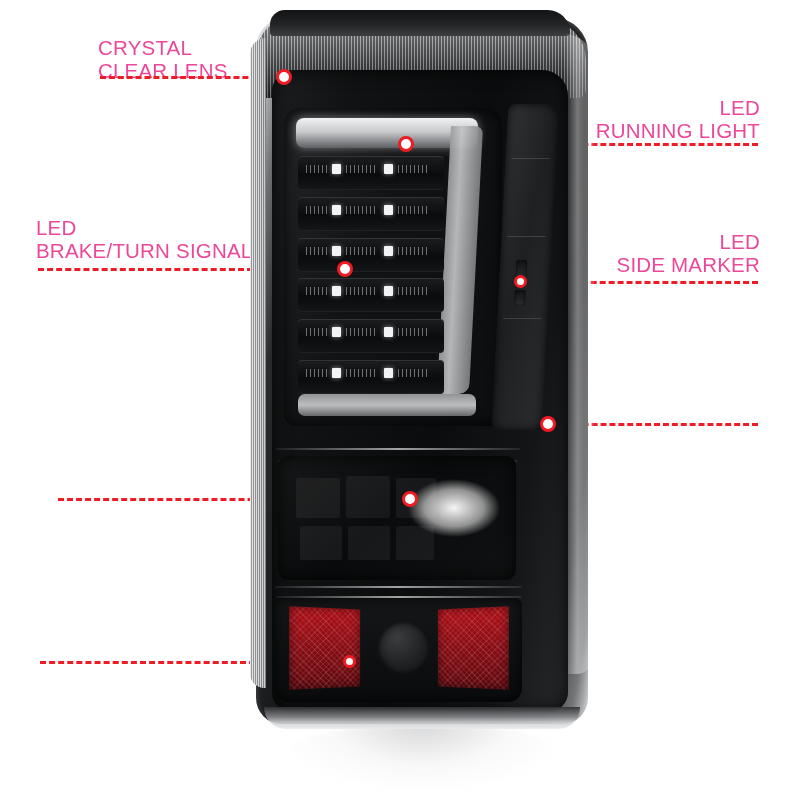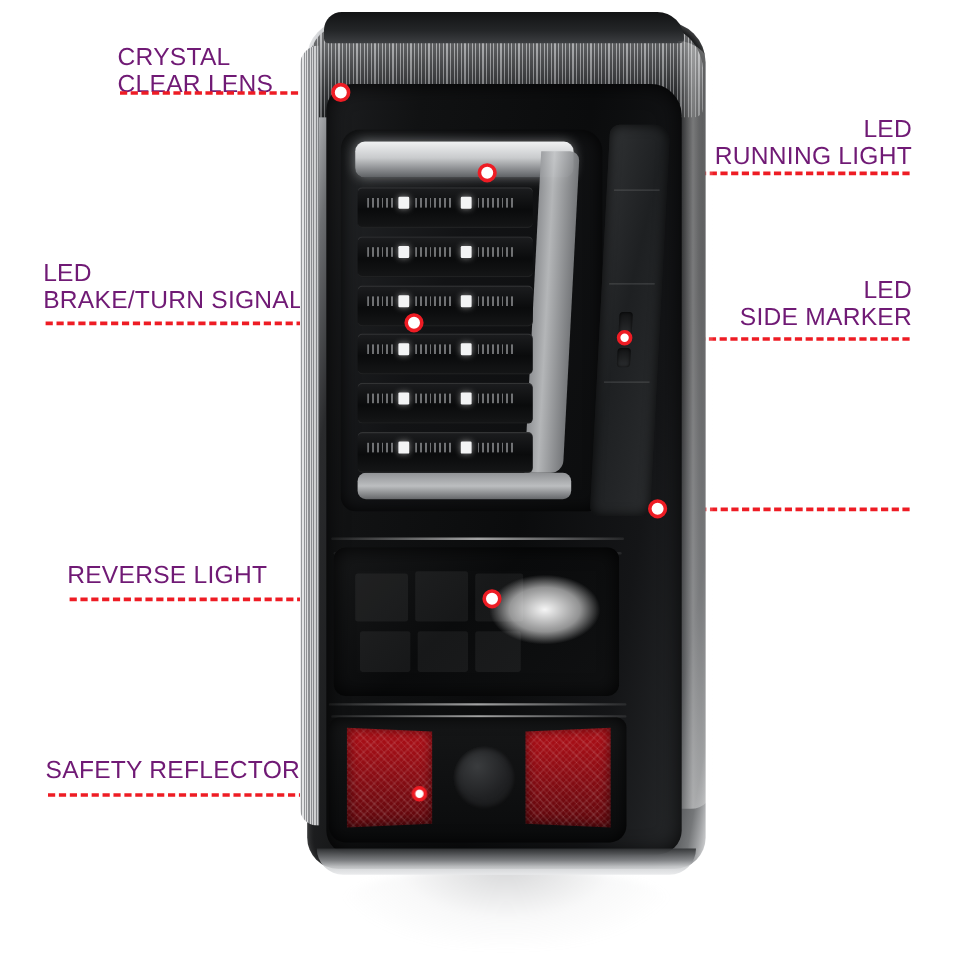--- a/index.html
+++ b/index.html
@@ -12,21 +12,21 @@
     width: 800px;
     height: 800px;
     background: #ffffff;
     overflow: hidden;
     font-family: "Liberation Sans", sans-serif;
   }
 
   
   .callout-text {
     position: absolute;
-    color: #701a75;
+    color: #ec4899;
     font-size: 20.5px;
     line-height: 23px;
     letter-spacing: 0.2px;
     white-space: pre-line;
     font-weight: 400;
   }
   .callout-text.right { text-align: right; }
   .callout-text.left  { text-align: left; }
 
   
@@ -416,21 +416,19 @@
   <div class="dot" style="left:337px; top:261px;"></div>
 
   <div class="callout-text right" style="left:500px; top:230px; width:260px;">LED
 SIDE MARKER</div>
   <div class="leader" style="left:528px; top:281px; width:230px;"></div>
   <div class="dot small" style="left:514px; top:275px;"></div>
 
   <div class="leader" style="left:556px; top:423px; width:202px;"></div>
   <div class="dot" style="left:540px; top:416px;"></div>
 
-  <div class="callout-text left" style="left:56px; top:468px;">REVERSE LIGHT</div>
   <div class="leader" style="left:58px; top:498px; width:349px;"></div>
   <div class="dot" style="left:402px; top:491px;"></div>
 
-  <div class="callout-text left" style="left:38px; top:630px;">SAFETY REFLECTOR</div>
   <div class="leader" style="left:40px; top:661px; width:306px;"></div>
   <div class="dot small" style="left:343px; top:655px;"></div>
 
 </div>
 
 </body></html>

